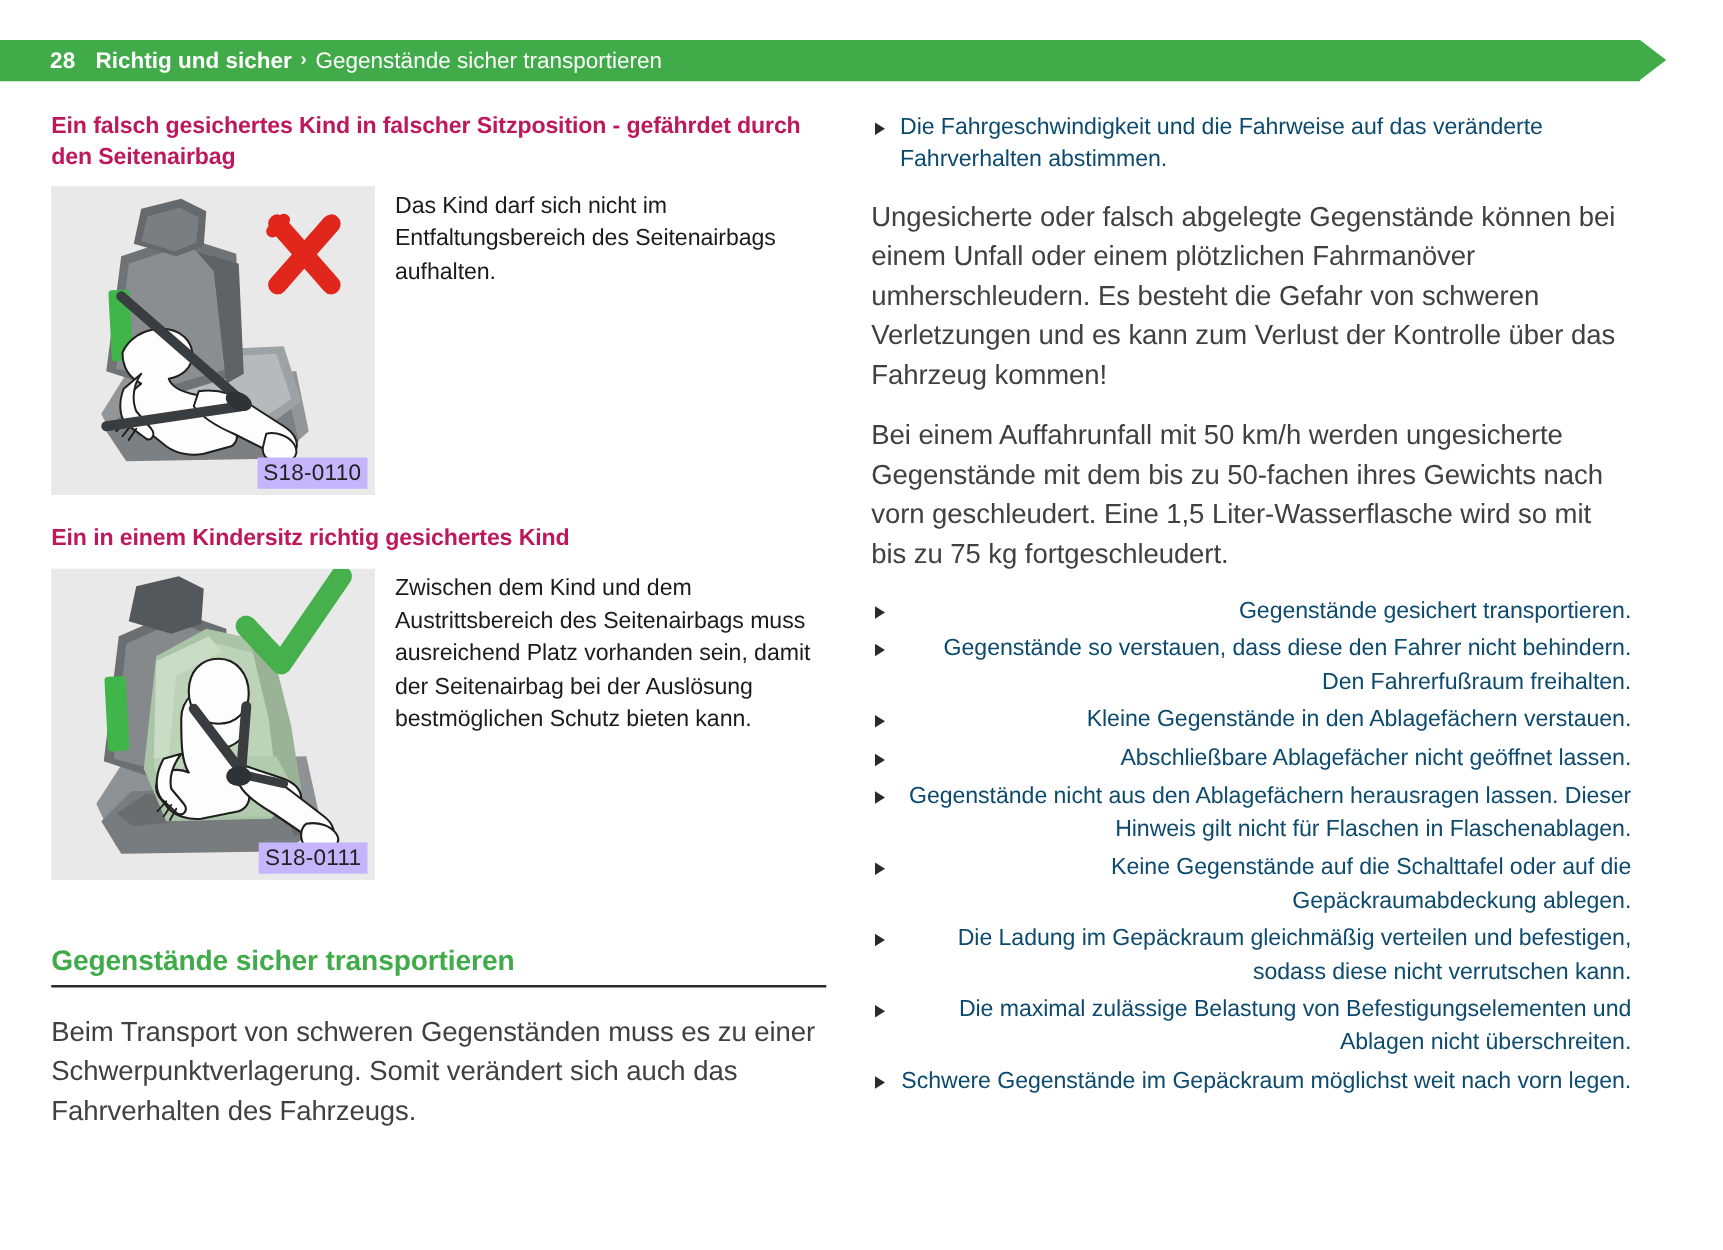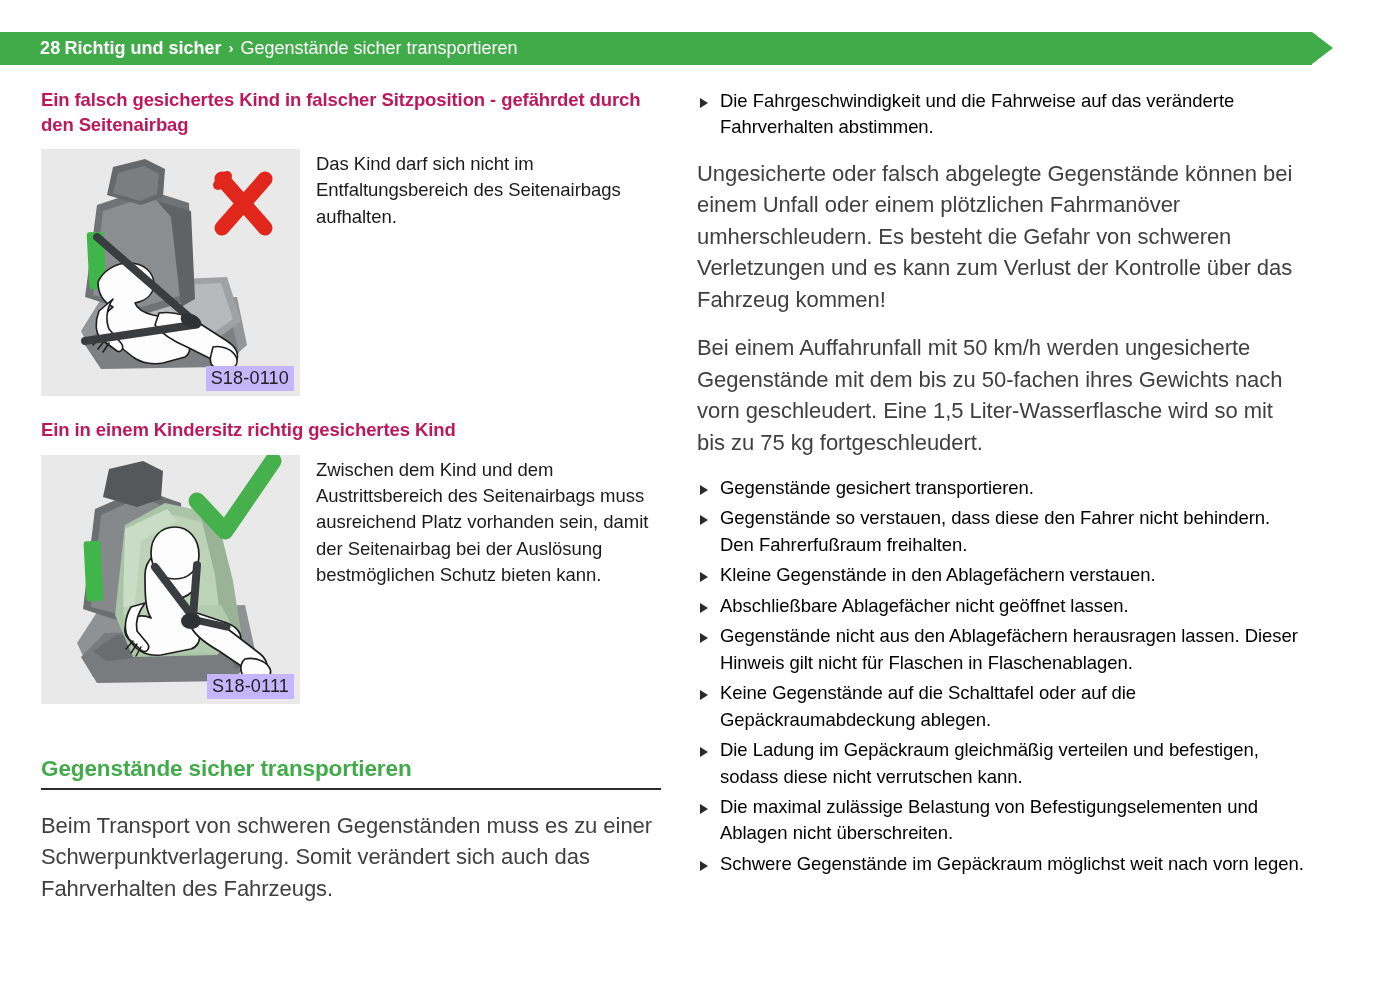--- a/index.html
+++ b/index.html
@@ -44,21 +44,21 @@
   .hdr-page-num {
     color: #ffffff;
     font-size: 18px;
     font-weight: bold;
     letter-spacing: 0.2px;
   }
   .hdr-chapter {
     color: #ffffff;
     font-size: 18px;
     font-weight: bold;
-    margin-left: 4px;
+    margin-left: 16px;
   }
   .hdr-sep {
     color: #ffffff;
     font-size: 15px;
     font-weight: bold;
     margin: 0 7px 0 7px;
     position: relative;
     top: -1px;
   }
   .hdr-section {
@@ -146,36 +146,36 @@
     padding-top: 2px;
   }
 
   
   ul.bullets { list-style: none; }
   ul.bullets li {
     position: relative;
     padding-left: 23px;
     font-size: 18.5px;
     line-height: 1.43;
-    color: #000000;
+    color: #0c4a6e;
     margin-bottom: 4px;
     letter-spacing: -0.05px;
   }
   ul.bullets li::before {
     content: "";
     position: absolute;
     left: 3px;
     top: 10px;
     width: 0; height: 0;
     border-top: 5px solid transparent;
     border-bottom: 5px solid transparent;
     border-left: 8px solid #2a2a2a;
   }
   .bullet-block { margin-bottom: 17px; }
-  .bullet-block.tight { margin-bottom: 0; }
+  .bullet-block.tight { margin-bottom: 0; text-align: right; }
 </style>
 </head>
 <body>
 
 <div class="page">
 
   <div class="header-bar">
     <span class="hdr-page-num">28</span>
     <span class="hdr-chapter">Richtig und sicher</span>
     <span class="hdr-sep">›</span>

